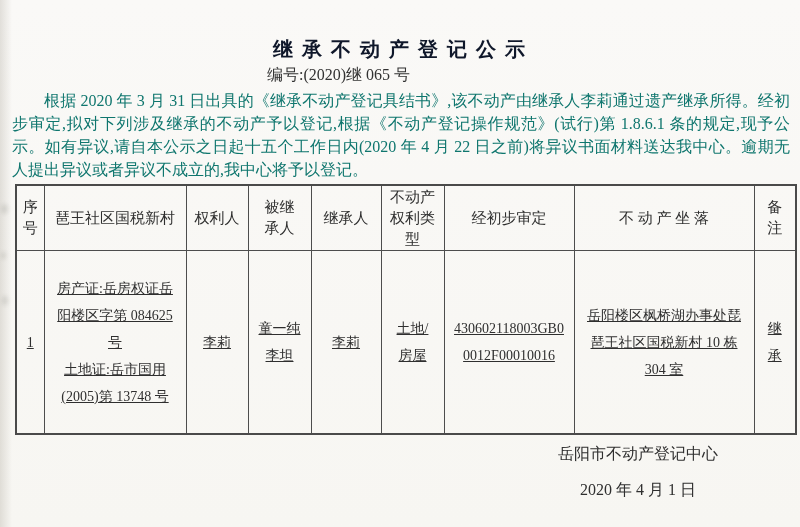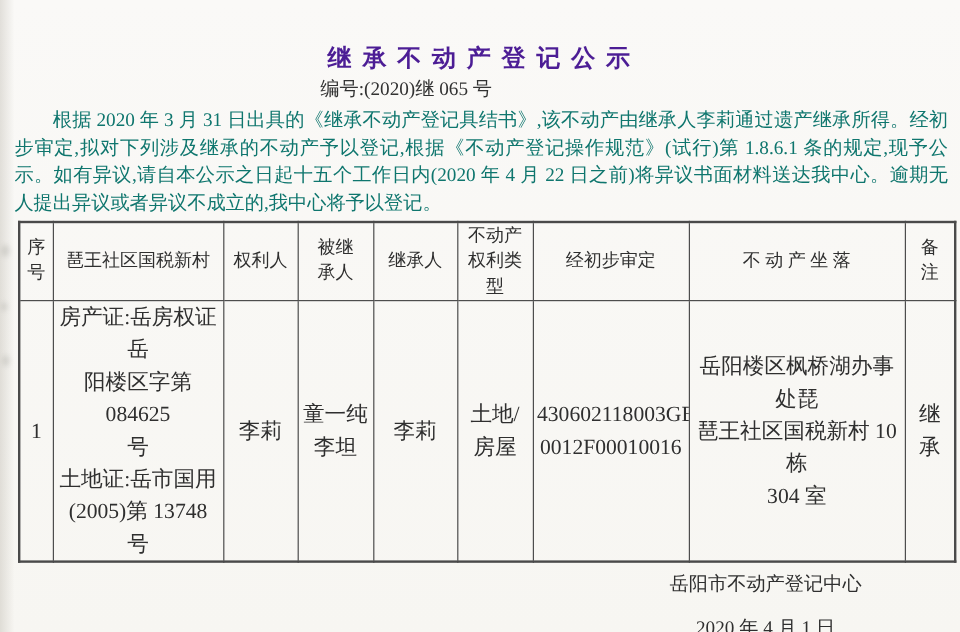--- a/index.html
+++ b/index.html
@@ -29,21 +29,21 @@
   .smudge.s1 { left: 1px; top: 204px; width: 7px; height: 10px; }
   .smudge.s2 { left: 2px; top: 296px; width: 6px; height: 9px; }
   .smudge.s3 { left: 1px; top: 252px; width: 5px; height: 7px; }
 
   .doc-title {
     text-align: center;
     font-size: 20px;
     font-weight: bold;
     letter-spacing: 2px;
     line-height: 26px;
-    color: #4c1d95;
+    color: #0f172a;
   }
   .doc-number {
     text-align: center;
     padding-right: 123px;
     font-size: 16px;
     line-height: 20px;
     margin-top: 3px;
     color: #323232;
   }
   .body-text {
@@ -71,23 +71,24 @@
     padding: 0 3px;
     color: #2f2f2f;
     overflow: hidden;
   }
   table.notice th {
     font-size: 15px;
     line-height: 21px;
     height: 64px;
   }
   table.notice td {
-    font-size: 18px;
+    font-size: 14px;
     line-height: 27px;
     height: 182px;
+    text-decoration: underline;
   }
   td.cell-cert { text-align: left; padding: 0 7px; }
 
   .footer-block {
     width: 330px;
     margin: 9px 0 0 473px;
     text-align: center;
     font-size: 16px;
     color: #2f2f2f;
   }

